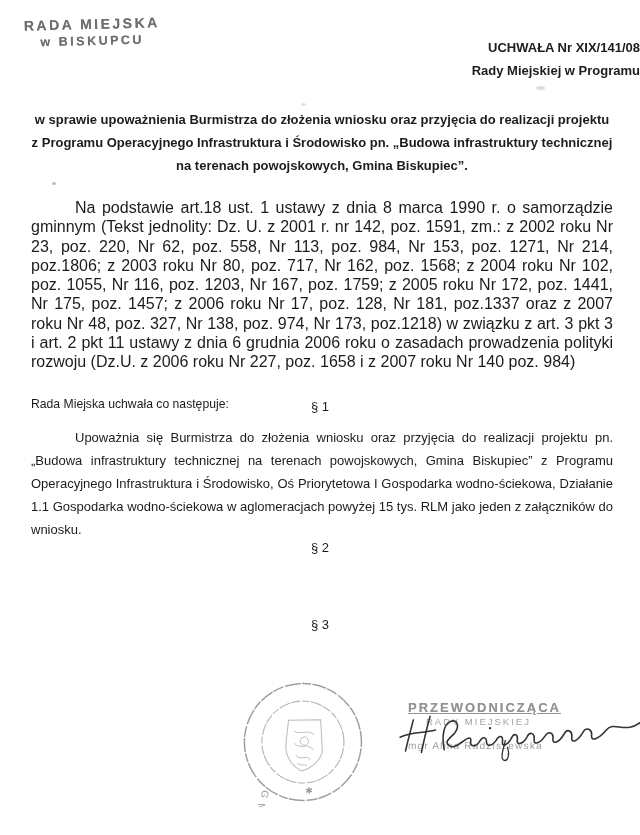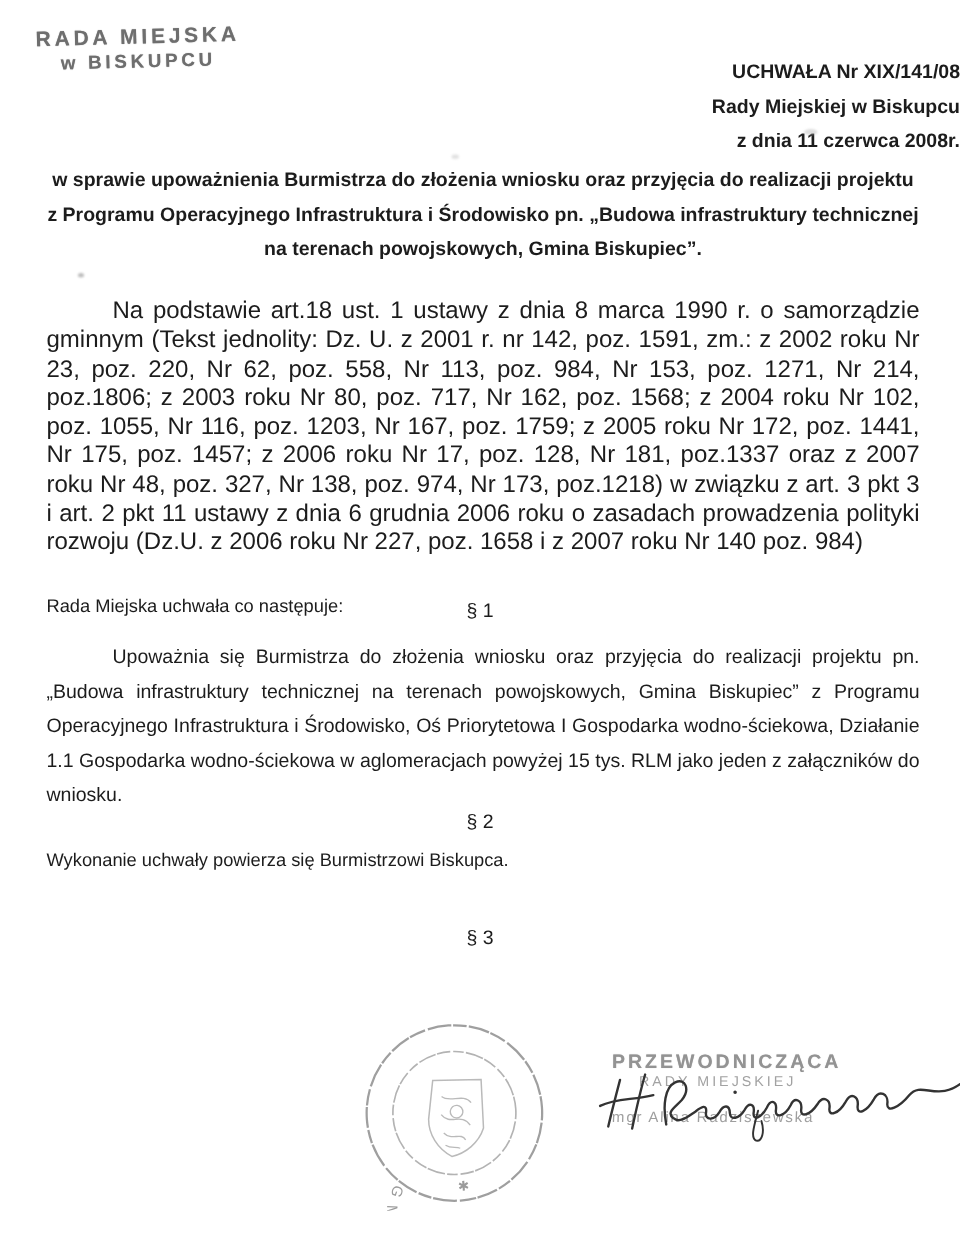--- a/index.html
+++ b/index.html
@@ -43,21 +43,21 @@
   .s3-num{top:617px;}
   .s3-body{position:absolute;top:641px;left:31px;font-size:12.2px;}
 
   
   .round-stamp{position:absolute;left:240px;top:682px;width:126px;height:122px;
     transform:rotate(-4deg);opacity:.85;}
 
   
   .sig-block{position:absolute;left:408px;top:700px;width:230px;color:#8a8a8a;}
   .sig-role1{font-size:13px;font-weight:700;letter-spacing:2px;color:#888;
-    text-shadow:0 0 .5px #aaa;opacity:.9;}
+    text-shadow:0 0 .5px #aaa;opacity:.9;text-decoration:underline;}
   .sig-role2{font-size:9.5px;letter-spacing:2px;color:#a2a2a2;margin-top:1px;margin-left:18px;}
   .sig-printed{font-size:10px;letter-spacing:1.2px;color:#949494;margin-top:13px;
     transform:skewX(-2deg);opacity:.9;}
   .sig-svg{position:absolute;left:-10px;top:2px;width:248px;height:62px;transform:rotate(-2deg);}
 
   
   .speck{position:absolute;background:#bdbdbd;border-radius:50%;filter:blur(.6px);}
   .speck.a{left:52px;top:182px;width:4px;height:3px;}
   .speck.b{left:536px;top:86px;width:9px;height:4px;opacity:.5;}
   .speck.c{left:301px;top:103px;width:5px;height:3px;opacity:.45;}
@@ -67,35 +67,33 @@
 
 <div class="page">
 
   <div class="corner-stamp">
     <div class="l1">RADA MIEJSKA</div>
     <div class="l2">w BISKUPCU</div>
   </div>
 
   <div class="title-block">
     <div>UCHWAŁA Nr XIX/141/08</div>
-    <div>Rady Miejskiej w Biskupcu</div>
-    <div>z dnia 11 czerwca 2008r.</div>
+    <div>Rady Miejskiej w Programu</div>
   </div>
 
   <div class="subject">w sprawie upoważnienia Burmistrza do złożenia wniosku oraz przyjęcia do realizacji projektu z Programu Operacyjnego Infrastruktura i Środowisko pn. „Budowa infrastruktury technicznej na terenach powojskowych, Gmina Biskupiec”.</div>
 
   <div class="legal">Na podstawie art.18 ust. 1 ustawy z dnia 8 marca 1990 r. o samorządzie gminnym (Tekst jednolity: Dz. U. z 2001 r. nr 142, poz. 1591, zm.: z 2002 roku Nr 23, poz. 220, Nr 62, poz. 558, Nr 113, poz. 984, Nr 153, poz. 1271, Nr 214, poz.1806; z 2003 roku Nr 80, poz. 717, Nr 162, poz. 1568; z 2004 roku Nr 102, poz. 1055, Nr 116, poz. 1203, Nr 167, poz. 1759; z 2005 roku Nr 172, poz. 1441, Nr 175, poz. 1457; z 2006 roku Nr 17, poz. 128, Nr 181, poz.1337 oraz z 2007 roku Nr 48, poz. 327, Nr 138, poz. 974, Nr 173, poz.1218) w związku z art. 3 pkt 3 i art. 2 pkt 11 ustawy z dnia 6 grudnia 2006 roku o zasadach prowadzenia polityki rozwoju (Dz.U. z 2006 roku Nr 227, poz. 1658 i z 2007 roku Nr 140 poz. 984)</div>
 
   <div class="enacting">Rada Miejska uchwała co następuje:</div>
 
   <div class="section-num s1-num">§ 1</div>
   <div class="s1-body">Upoważnia się Burmistrza do złożenia wniosku oraz przyjęcia do realizacji projektu pn. „Budowa infrastruktury technicznej na terenach powojskowych, Gmina Biskupiec” z Programu Operacyjnego Infrastruktura i Środowisko, Oś Priorytetowa I Gospodarka wodno-ściekowa, Działanie 1.1 Gospodarka wodno-ściekowa w aglomeracjach powyżej 15 tys. RLM jako jeden z załączników do wniosku.</div>
 
   <div class="section-num s2-num">§ 2</div>
-  <div class="s2-body">Wykonanie uchwały powierza się Burmistrzowi Biskupca.</div>
 
   <div class="section-num s3-num">§ 3</div>
 
   <svg class="round-stamp" viewBox="0 0 126 122" aria-hidden="false">
     <g stroke="#8f8f8f" fill="none" stroke-width="1.5">
       <circle cx="63" cy="60" r="58.5" stroke-dasharray="9 1.5 14 1 11 2 16 1.2"></circle>
       <circle cx="63" cy="60" r="41" stroke-width="1.1" stroke-dasharray="7 1.5 12 1 9 2" opacity=".8"></circle>
     </g>
     <defs>
       <path id="sealArc" d="M 27.6 95.4 A 50 50 0 1 0 98.4 95.4" fill="none"></path>

